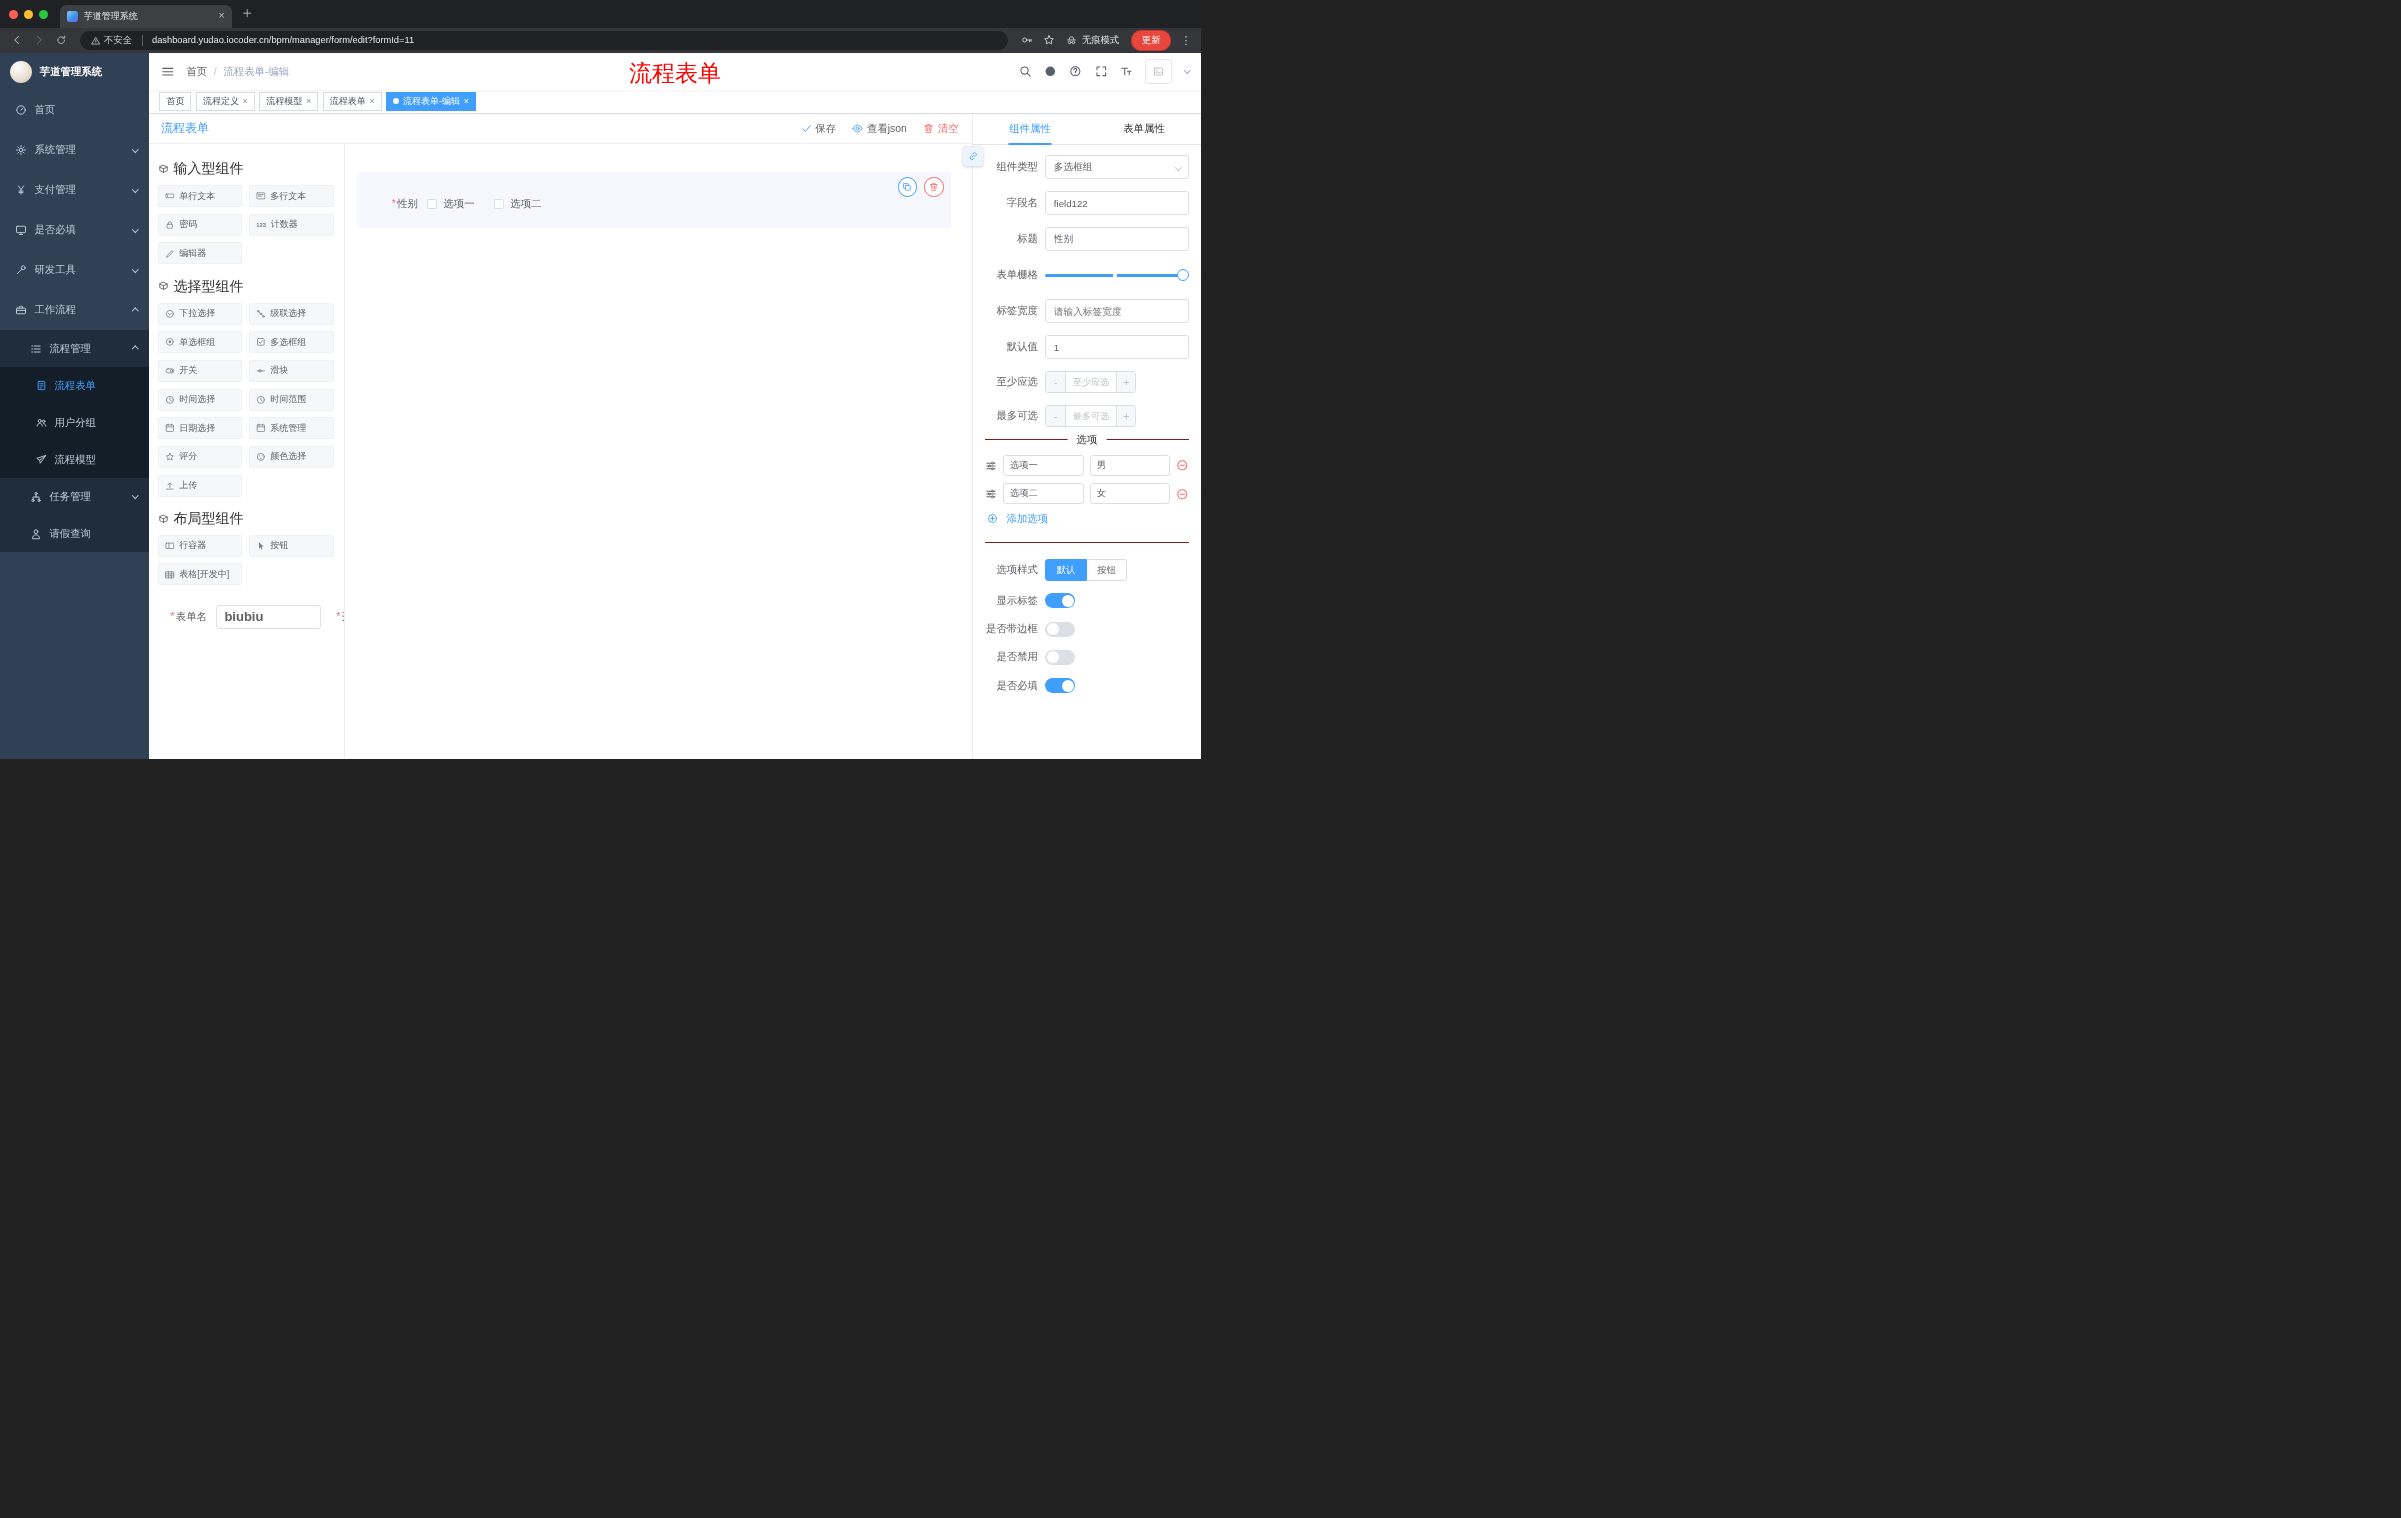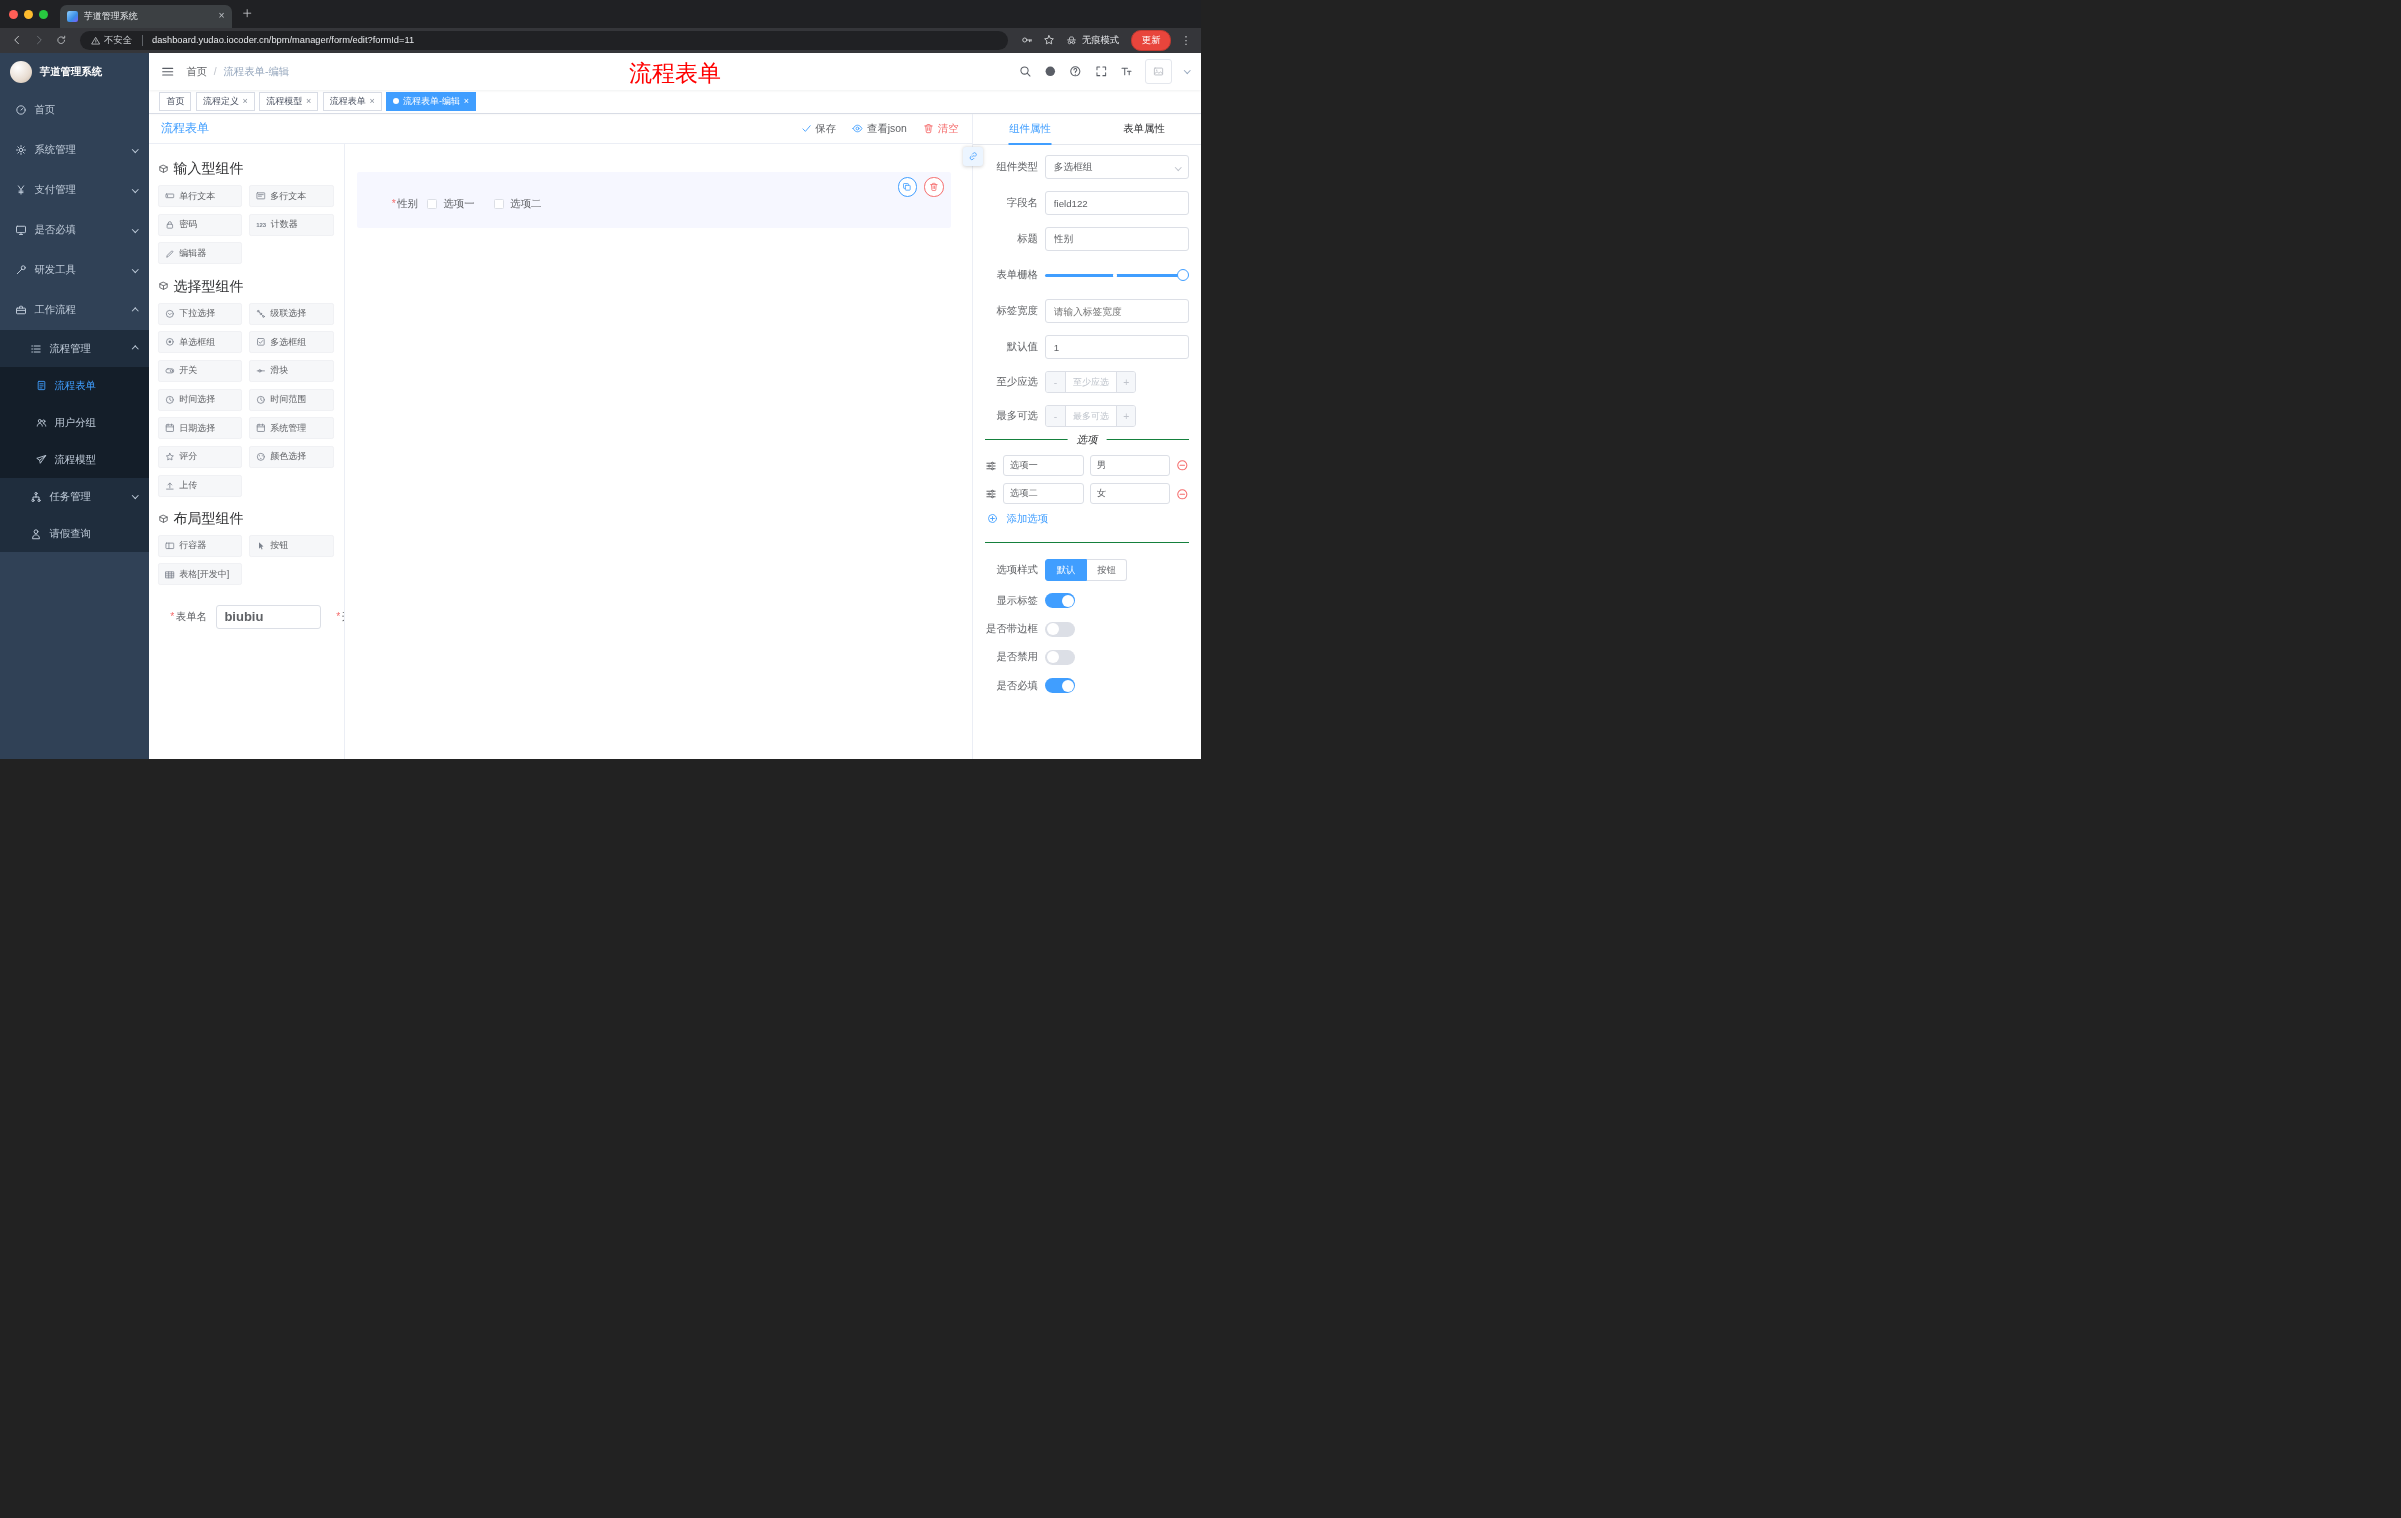--- a/index.html
+++ b/index.html
@@ -135,21 +135,21 @@
   .iselect .caret { position:absolute; right:7.4px; top:9px; width:4.5px; height:4.5px; border-right:1px solid #c0c4cc; border-bottom:1px solid #c0c4cc; transform:rotate(45deg); }
   .slider { position:relative; width:100%; height:24px; }
   .strack { position:absolute; left:0; right:3px; top:10.4px; height:3px; border-radius:1.5px; background:#409eff; }
   .smark { position:absolute; left:47%; top:9.7px; width:4.5px; height:4.5px; border-radius:50%; background:#fff; }
   .shandle { position:absolute; right:0; top:6px; width:12px; height:12px; border-radius:50%; background:#fff; border:1.5px solid #409eff; cursor:grab; }
   .stepper { width:91px; height:22px; border:0.7px solid #dcdfe6; border-radius:3px; display:flex; align-items:stretch; overflow:hidden; background:#fff; }
   .stp { width:19.3px; background:#f5f7fa; color:#c0c4cc; display:flex; align-items:center; justify-content:center; font-size:10.4px; cursor:pointer; flex:none; }
   .stp.l { border-right:0.7px solid #dcdfe6; }
   .stp.r { border-left:0.7px solid #dcdfe6; }
   .stval { flex:1; display:flex; align-items:center; justify-content:center; font-size:9px; color:#bfc4cc; white-space:nowrap; overflow:hidden; }
-  .divider { position:relative; height:0.7px; background:#15803d; margin:16.3px 0;font-style:italic; }
+  .divider { position:relative; height:0.7px; background:#7f1d1d; margin:16.3px 0; }
   .divider.titled { margin:6px 0 15px; }
   .divider .dtit { position:absolute; left:50%; top:-6px; transform:translateX(-50%); background:#fff; padding:0 9px; font-size:10.4px; color:#303133; white-space:nowrap; }
   .optrow { display:flex; align-items:center; gap:6px; margin-bottom:7.4px; }
   .optrow .ic.drag { width:12px; height:12px; color:#606266; cursor:grab; }
   .optin { flex:1; min-width:0; height:21px; border:0.7px solid #dcdfe6; border-radius:3px; padding:0 6px; font-size:9.3px; color:#606266; outline:none; }
   .rmbtn { color:#f56c6c; display:flex; cursor:pointer; }
   .rmbtn .ic{ width:12.6px; height:12.6px; }
   .addopt { display:flex; align-items:center; gap:9px; color:#409eff; font-size:10.4px; cursor:pointer; margin:4.5px 0 1.5px 1.5px; }
   .addopt .ic{ width:11px; height:11px; }
   .seg { display:flex; }

